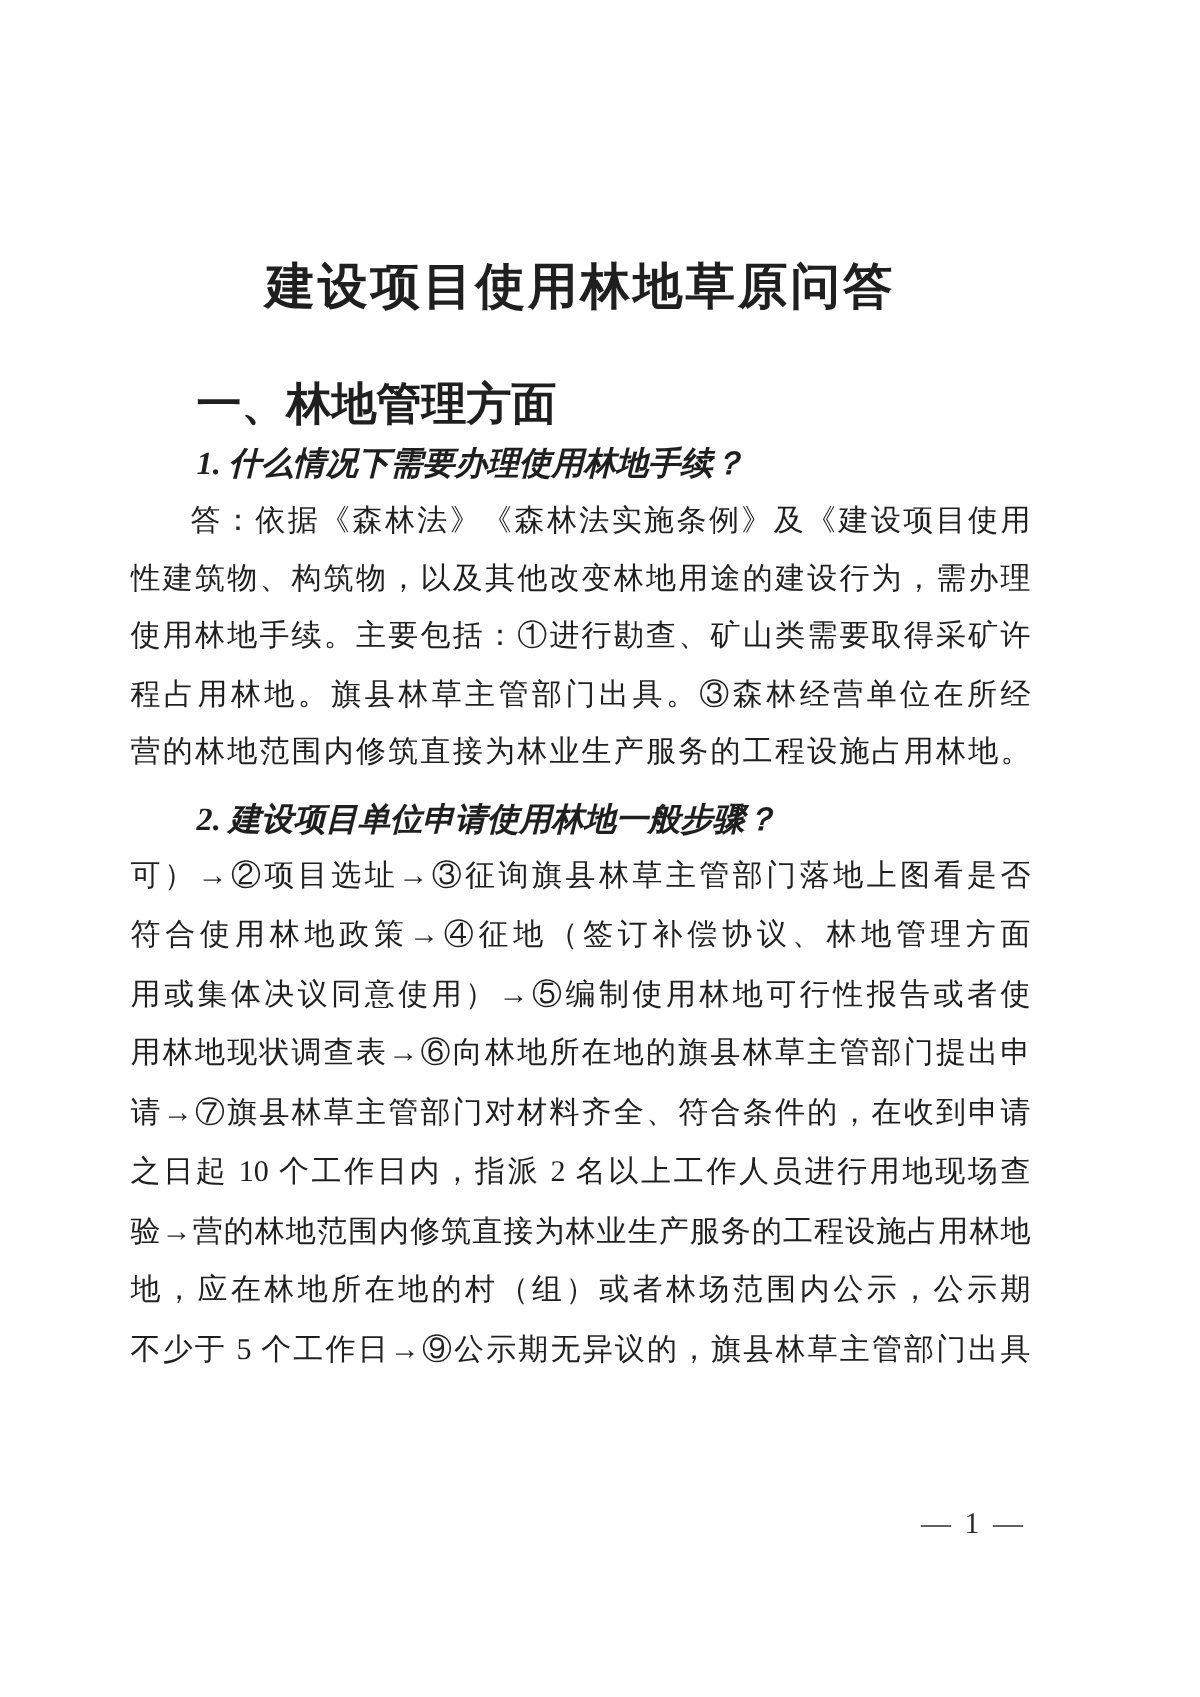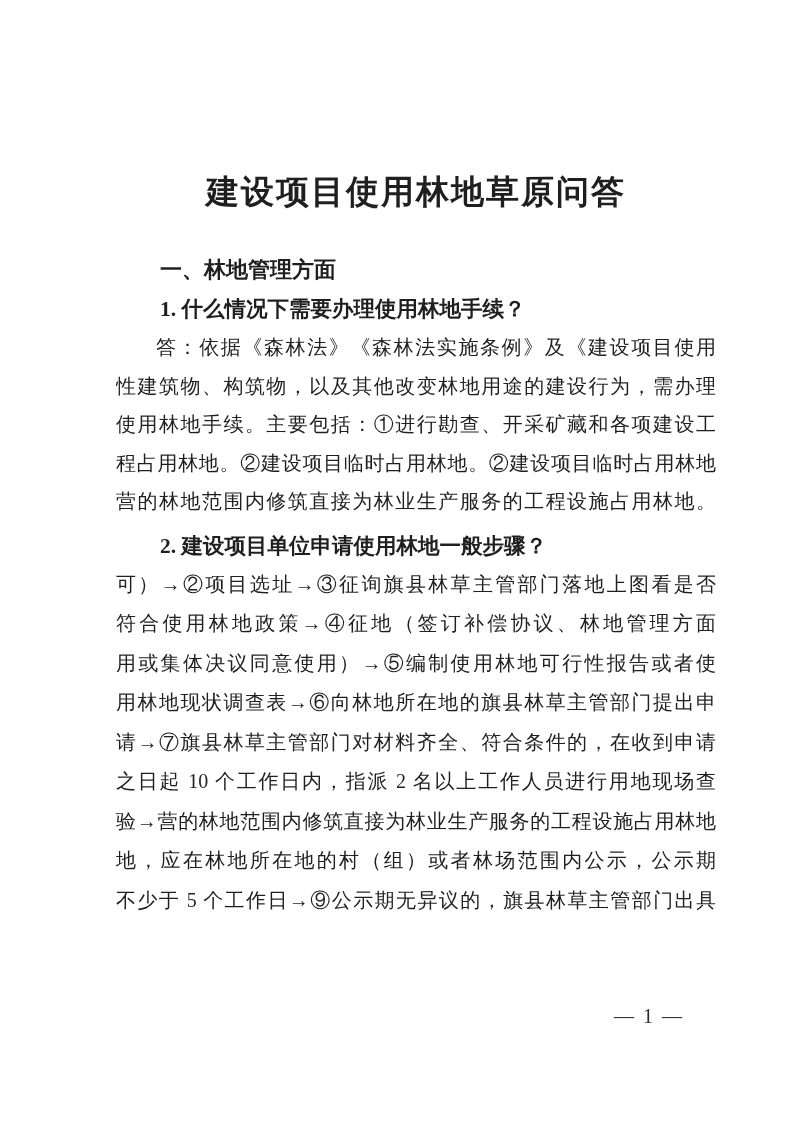--- a/index.html
+++ b/index.html
@@ -15,47 +15,48 @@
   }
   .page {
     position: relative;
     width: 800px;
     height: 1131px;
     background: #ffffff;
     overflow: hidden;
   }
   .content {
     position: absolute;
-    left: 116px;
+    left: 87px;
     top: 0;
     width: 600px;
   }
   .doc-title {
     margin-top: 172px;
     font-size: 33px;
     line-height: 40px;
     font-weight: bold;
     text-align: center;
     letter-spacing: 2px;
     white-space: nowrap;
   }
   .section-heading {
     margin-top: 44px;
     padding-left: 44px;
     font-family: "Liberation Sans", "DejaVu Sans", sans-serif;
-    font-size: 22px;
+    font-size: 30px;
     line-height: 28px;
     font-weight: bold;
   }
   .question {
     margin-top: 6px;
     padding-left: 44px;
     font-size: 21.5px;
     line-height: 38px;
     font-weight: bold;
+    font-style: italic;
     white-space: nowrap;
   }
   .answer { margin: 0; }
   .answer-line {
     font-size: 20px;
     line-height: 38.5px;
     text-align: justify;
     text-align-last: justify;
     overflow: hidden;
     white-space: nowrap;
@@ -80,22 +81,22 @@
 
     <div class="doc-title">建设项目使用林地草原问答</div>
 
     <div class="section-heading">一、林地管理方面</div>
 
     <div class="question">1. 什么情况下需要办理使用林地手续？</div>
 
     <div class="answer answer-1">
       <div class="answer-line first">答：依据《森林法》《森林法实施条例》及《建设项目使用</div>
       <div class="answer-line">性建筑物、构筑物，以及其他改变林地用途的建设行为，需办理</div>
-      <div class="answer-line">使用林地手续。主要包括：①进行勘查、开采矿藏和各项建设工</div>
-      <div class="answer-line">程占用林地。②建设项目临时占用林地。②建设项目临时占用林地</div>
+      <div class="answer-line">使用林地手续。主要包括：①进行勘查、矿山类需要取得采矿许</div>
+      <div class="answer-line">程占用林地。旗县林草主管部门出具。③森林经营单位在所经</div>
       <div class="answer-line">营的林地范围内修筑直接为林业生产服务的工程设施占用林地。</div>
     </div>
 
     <div class="question">2. 建设项目单位申请使用林地一般步骤？</div>
 
     <div class="answer answer-2">
       <div class="answer-line">可）→②项目选址→③征询旗县林草主管部门落地上图看是否</div>
       <div class="answer-line">符合使用林地政策→④征地（签订补偿协议、林地管理方面</div>
       <div class="answer-line">用或集体决议同意使用）→⑤编制使用林地可行性报告或者使</div>
       <div class="answer-line">用林地现状调查表→⑥向林地所在地的旗县林草主管部门提出申</div>

